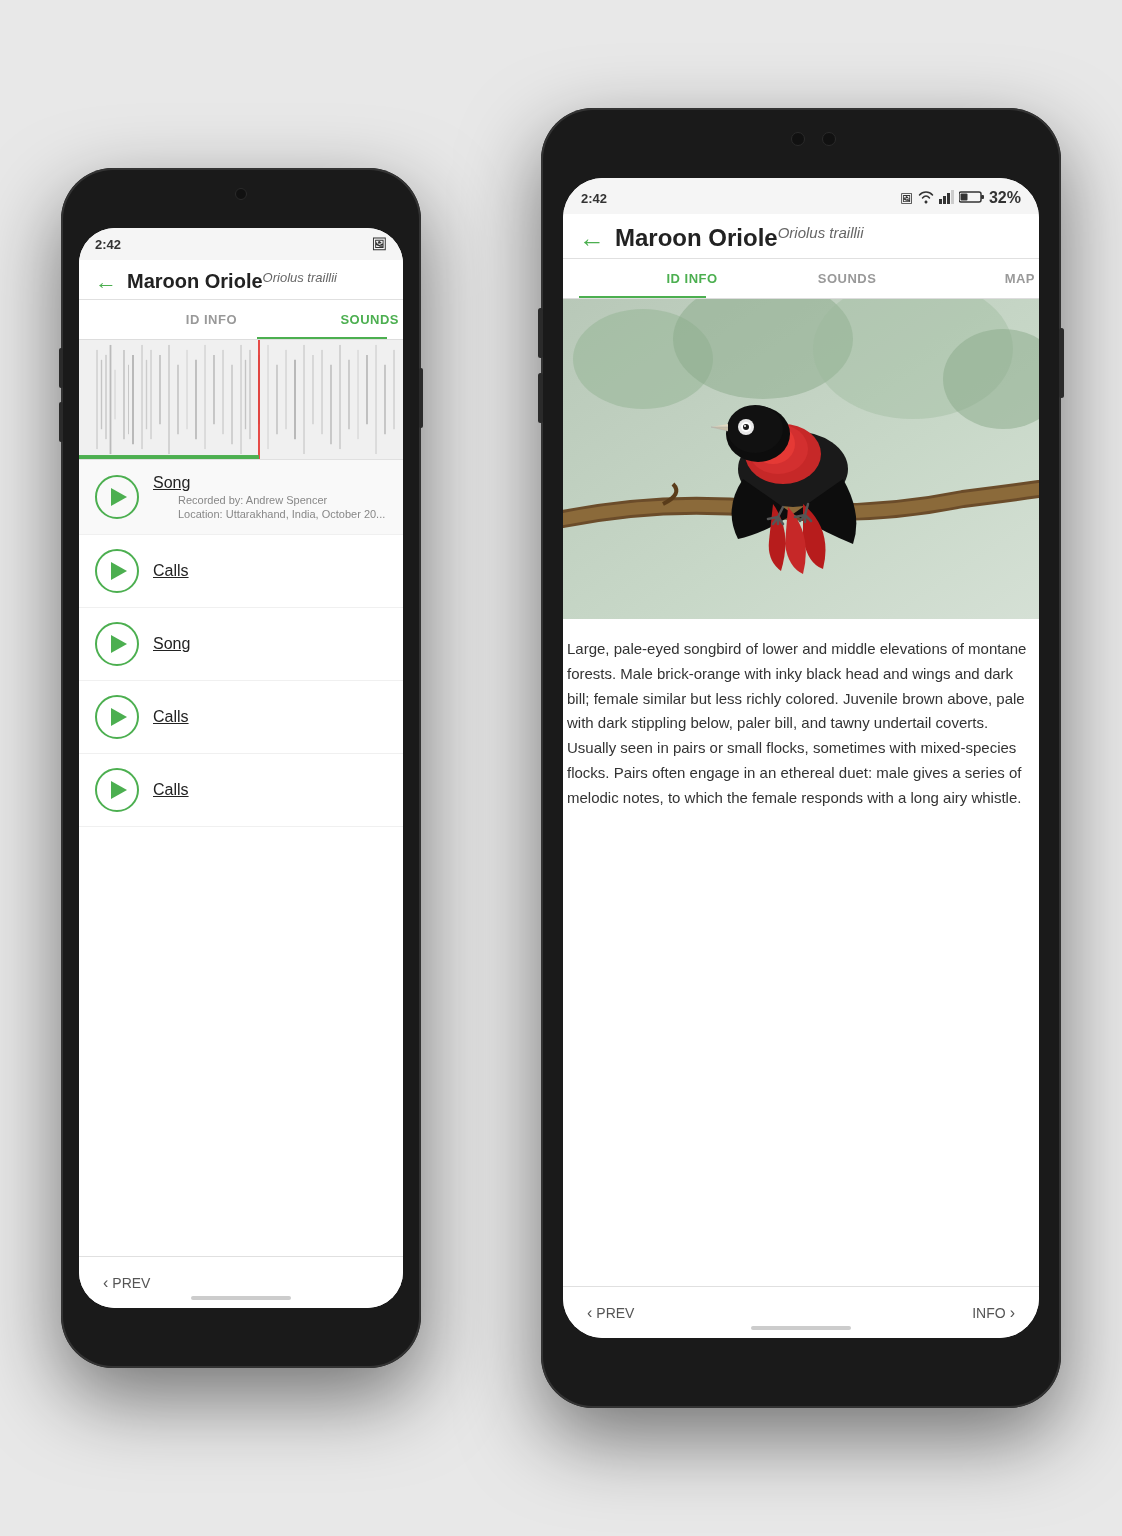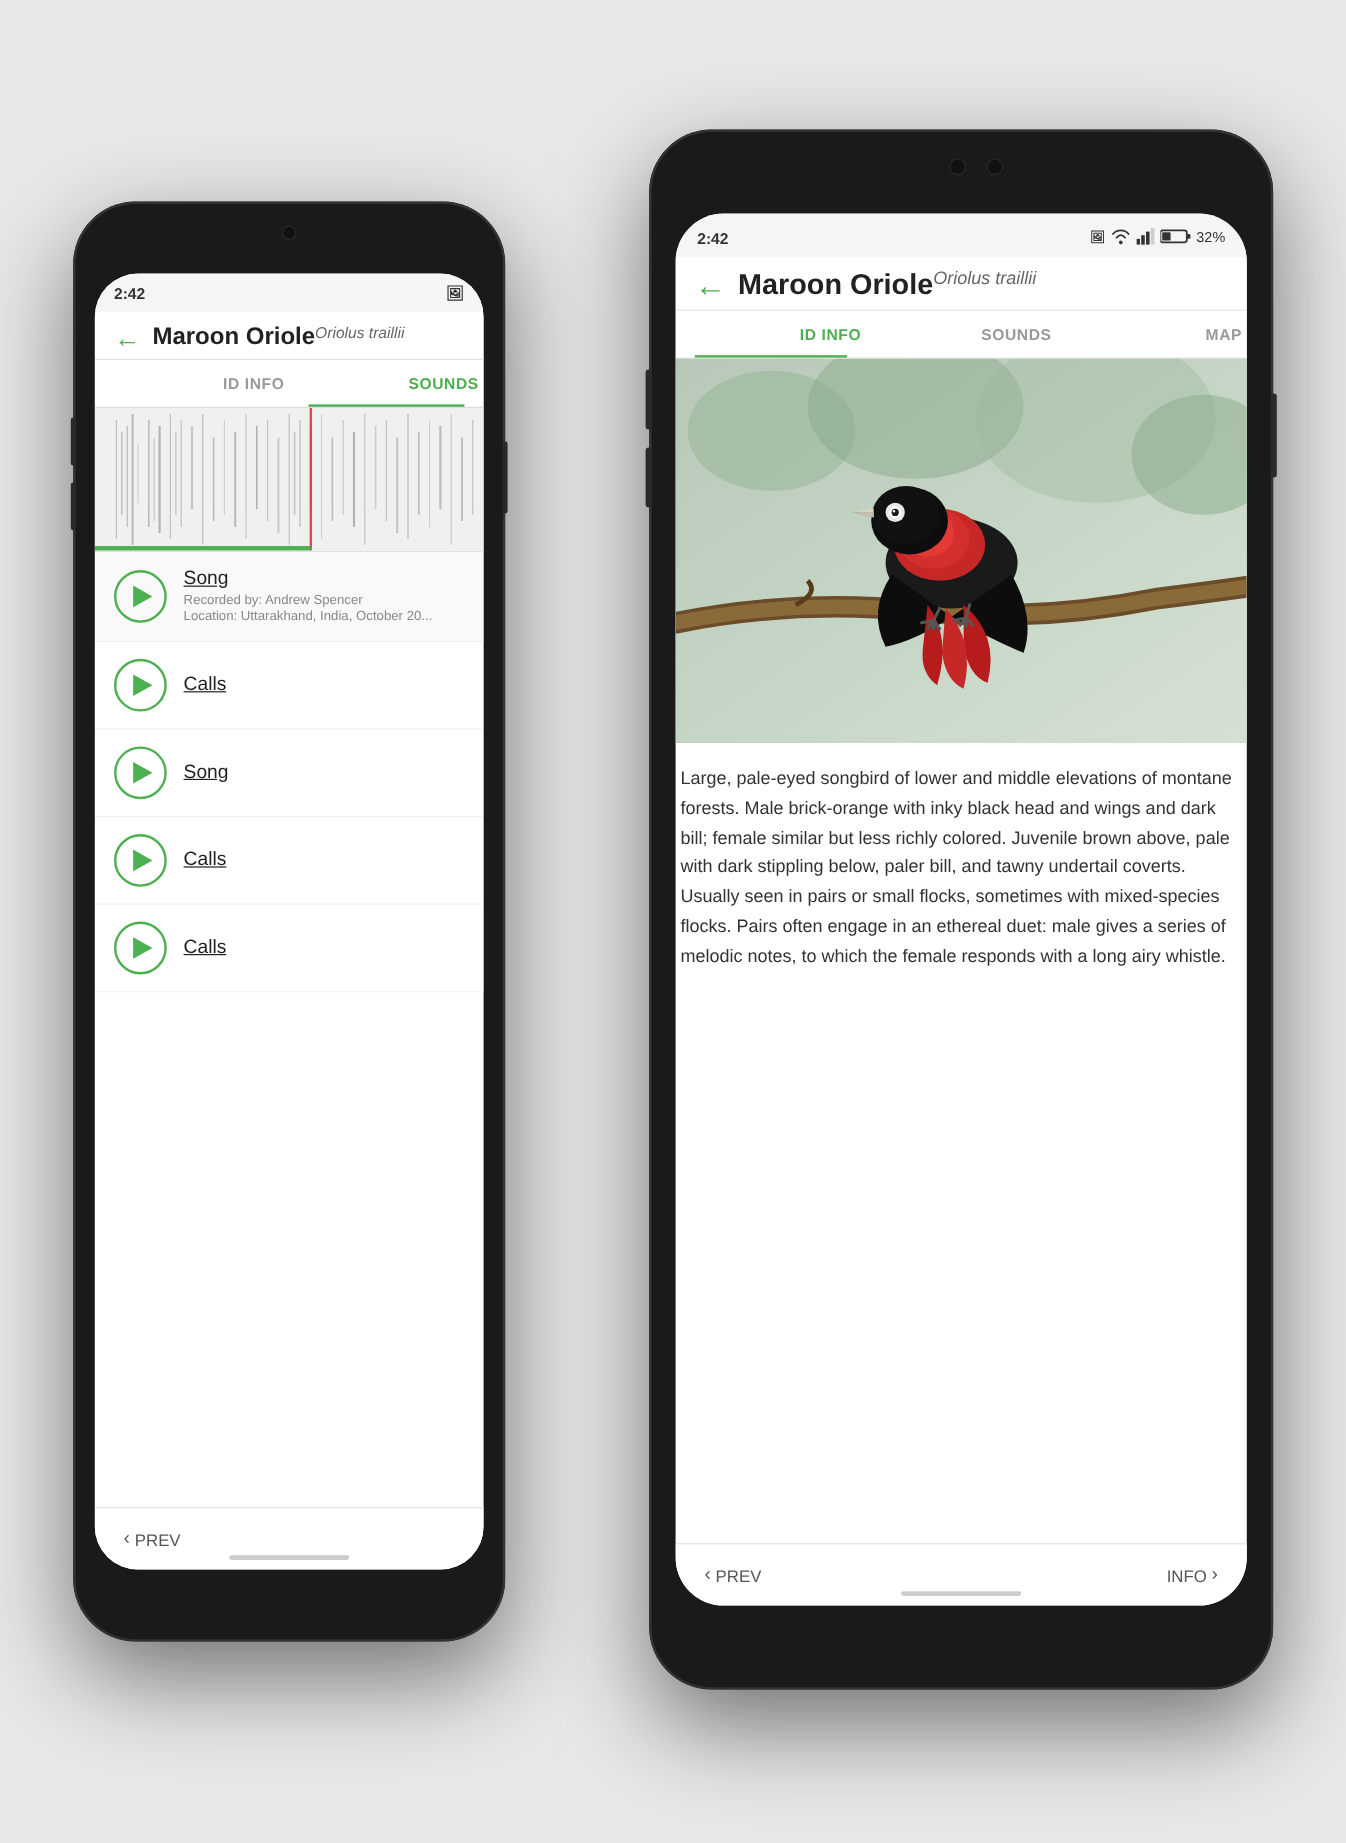--- a/index.html
+++ b/index.html
@@ -202,21 +202,21 @@
       width: 0;
       height: 0;
       border-top: 9px solid transparent;
       border-bottom: 9px solid transparent;
       border-left: 16px solid #4caf50;
       margin-left: 3px;
     }
 
     .sound-info { flex: 1; }
     .sound-name { font-size: 16px; color: #222; font-weight: 500; text-decoration: underline; }
-    .sound-meta { font-size: 11px; color: #888; margin-top: 2px; }
+    .sound-meta { font-size: 11px; color: #888; margin-top: 2px; margin-left: 25px; }
 
     
     .bottom-nav {
       position: absolute;
       bottom: 0;
       left: 0;
       right: 0;
       height: 52px;
       background: #fff;
       border-top: 1px solid #e0e0e0;
@@ -516,21 +516,21 @@
                 <rect x="12" y="0" width="3" height="14" fill="#ccc"></rect>
               </svg>
             </span>
             <span>
               <svg width="26" height="14" viewBox="0 0 26 14">
                 <rect x="0" y="2" width="22" height="10" rx="2" stroke="#333" stroke-width="1.5" fill="none"></rect>
                 <rect x="22" y="5" width="3" height="4" rx="1" fill="#333"></rect>
                 <rect x="1.5" y="3.5" width="7" height="7" rx="1" fill="#333"></rect>
               </svg>
             </span>
-            <span style="font-size:12px; font-weight:normal;">32%</span>
+            <span style="font-size:16px; font-weight:bold;">32%</span>
           </div>
         </div>
 
         <div class="app-header">
           <div class="header-title-row">
             <span class="back-arrow" style="font-size:26px;">←</span>
             <div class="header-titles">
               <span class="bird-title" style="font-size:24px;">Maroon Oriole</span>
               <span class="bird-subtitle" style="font-size:15px;">Oriolus traillii</span>
             </div>

